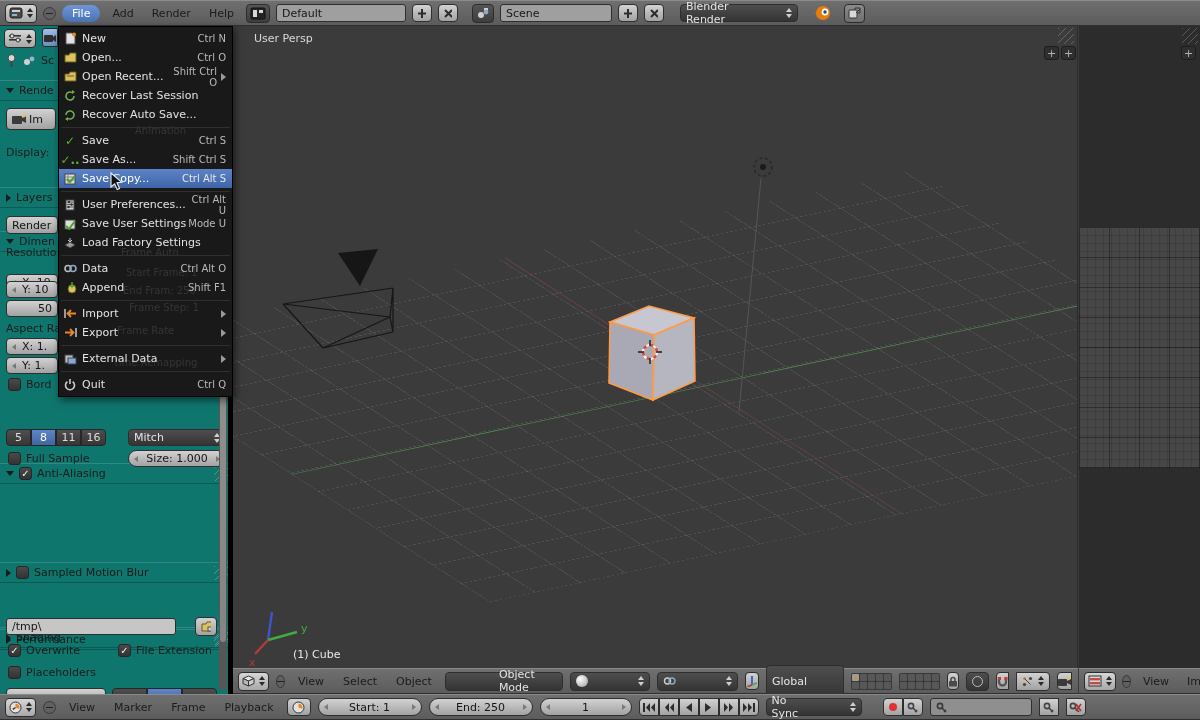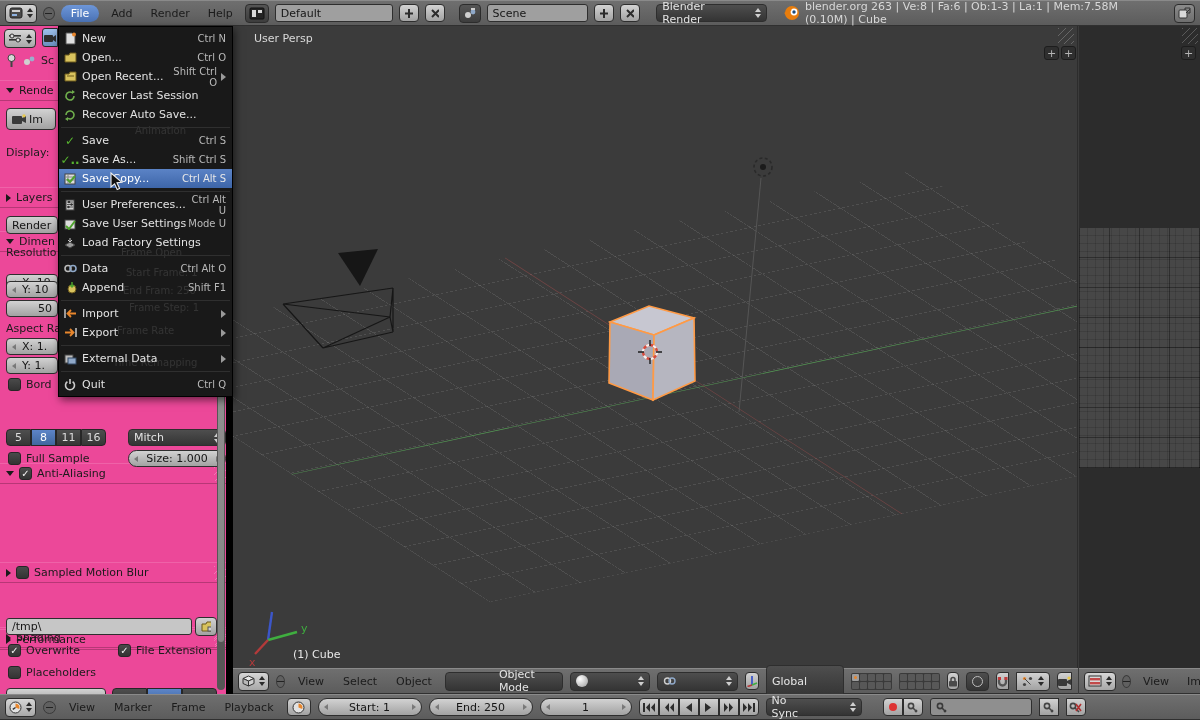--- a/index.html
+++ b/index.html
@@ -37,21 +37,21 @@
   .mi.hl { background:linear-gradient(#5b83c6,#3d65a8); color:#fff; }
   .mi.hl .sc { color:#e8e8e8; }
   .msep { height:1px; background:#000; border-bottom:1px solid #2f2f2f; margin:3px 2px; position:relative; z-index:2; }
   .mic { width:14px; height:13px; display:inline-flex; align-items:center; justify-content:center; flex:0 0 14px; }
   .subarrow { width:0; height:0; border-top:4px solid transparent; border-bottom:4px solid transparent;
     border-left:5px solid #9a9a9a; margin-left:4px; }
   .ghost { position:absolute; color:#cfcfcf; opacity:.14; z-index:1; white-space:nowrap; font-size:10px;text-align:right; }
   .chk-glyph { color:#57b52f; font-weight:bold; font-size:12px; }
 
   
-  #props { left:0; top:26px; width:233px; height:670px; background:#ec4899; border-right:7px solid #000000; overflow:hidden; }
+  #props { left:0; top:26px; width:233px; height:670px; background:#0f766e; border-right:5px solid #000000; overflow:hidden; }
   .plabel { color:#1c1c1c; }
   .ph { display:flex; align-items:center; gap:5px; color:#1a1a1a;
     border-top:1px solid rgba(255,255,255,.14); border-bottom:1px solid rgba(0,0,0,.22);
     height:21px; padding:0 6px; position:relative; }
   .tri-e { width:0; height:0; border-top:4px solid transparent; border-bottom:4px solid transparent; border-left:5px solid #1a1a1a; }
   .tri-s { width:0; height:0; border-left:4px solid transparent; border-right:4px solid transparent; border-top:5px solid #1a1a1a; }
   .hatch { position:absolute; right:3px; top:3px; width:16px; height:14px;
     background:repeating-linear-gradient(135deg,rgba(255,255,255,.25) 0 1px,transparent 1px 5px); }
   .cb { width:13px; height:13px; background:linear-gradient(#4a4a4a,#333); border:1px solid #262626;
     border-radius:3px; display:inline-flex; align-items:center; justify-content:center; flex:0 0 13px; }
@@ -174,21 +174,20 @@
             <i class="d"></i>
           </span>
       </span>
 
       <svg width="18" height="16" style="margin-left:10px;">
         <circle cx="9" cy="8" r="7" fill="#e87d0d"></circle>
           <circle cx="11" cy="7" r="3.4" fill="#fff"></circle>
           <circle cx="11" cy="7" r="1.7" fill="#1b4a7a"></circle>
           <path d="M2 9 L8 4" stroke="#e87d0d" stroke-width="2.4"></path>
       </svg>
-      <span class="menu-text-light">blender.org 263 | Ve:8 | Fa:6 | Ob:1-3 | La:1 | Mem:7.58M (0.10M) | Cube</span>
       <span class="edbtn" style="margin-left:6px;background:linear-gradient(#8b8b8b,#6e6e6e);">
         <svg width="13" height="12">
             <rect x="1" y="3" width="8" height="8" rx="1" fill="#d8d8d8" stroke="#333"></rect>
             <path d="M7 3V1h5v5h-2" fill="none" stroke="#333"></path>
             <path d="M8 6l4-4" stroke="#333"></path>
           </svg>
       </span>
     </div>
   </div>
 
@@ -334,21 +333,21 @@
     </div>
     <div class="abs ph" style="left:0;top:475px;width:233px;">
       <span class="tri-e"></span>
         <span>Shading</span>
         <span class="hatch"></span>
     </div>
     <div class="abs ph" style="left:0;top:521px;width:233px;">
       
     </div>
 
-    <div class="abs wfield" style="left:6px;top:592px;width:186px;height:17px;background:#c6c6c6;">/tmp\</div>
+    <div class="abs wfield" style="left:6px;top:592px;width:170px;height:17px;background:#c6c6c6;">/tmp\</div>
     <div class="abs wbtn" style="left:195px;top:591px;width:22px;height:19px;justify-content:center;">
       <svg width="13" height="11">
           <path d="M1 3h4l1-2h6v9H1z" fill="#d9c35e" stroke="#6d5a1c"></path>
           <rect x="7" y="6" width="4" height="4" fill="#cfcfcf" stroke="#555"></rect>
         </svg>
     </div>
     <div class="abs" style="left:8px;top:618px;display:flex;align-items:center;gap:5px;">
       <span class="cb on"></span>
       <span class="plabel">Overwrite</span>
     </div>
@@ -366,21 +365,21 @@
       <span style="flex:1;background:linear-gradient(#5d85c8,#40679f);border:1px solid #262626;"></span>
       <span style="flex:1;background:linear-gradient(#4e4e4e,#363636);border:1px solid #262626;border-radius:0 4px 4px 0;"></span>
     </div>
     <div class="abs" id="props-scroll">
         <div class="abs" id="props-thumb"></div>
       </div>
   </div>
 
   <div class="abs" id="file-menu">
     <span class="ghost" style="left:76px;top:98px;">Animation</span>
-    <span class="ghost" style="left:62px;top:220px;">Frame Open</span>
+    <span class="ghost" style="left:62px;top:220px;">Frame Auto</span>
     <span class="ghost" style="left:67px;top:240px;">Start Frame: 1</span>
     <span class="ghost" style="left:64px;top:258px;">End Fram: 250</span>
     <span class="ghost" style="left:70px;top:275px;">Frame Step: 1</span>
     <span class="ghost" style="left:58px;top:298px;">Frame Rate</span>
     <span class="ghost" style="left:54px;top:330px;">Time Remapping</span>
 
     <div class="mi">
       <span class="mic">
           <svg width="11" height="13">
             <path d="M1 1h6l3 3v8H1z" fill="#e0e0e0" stroke="#555"></path>

